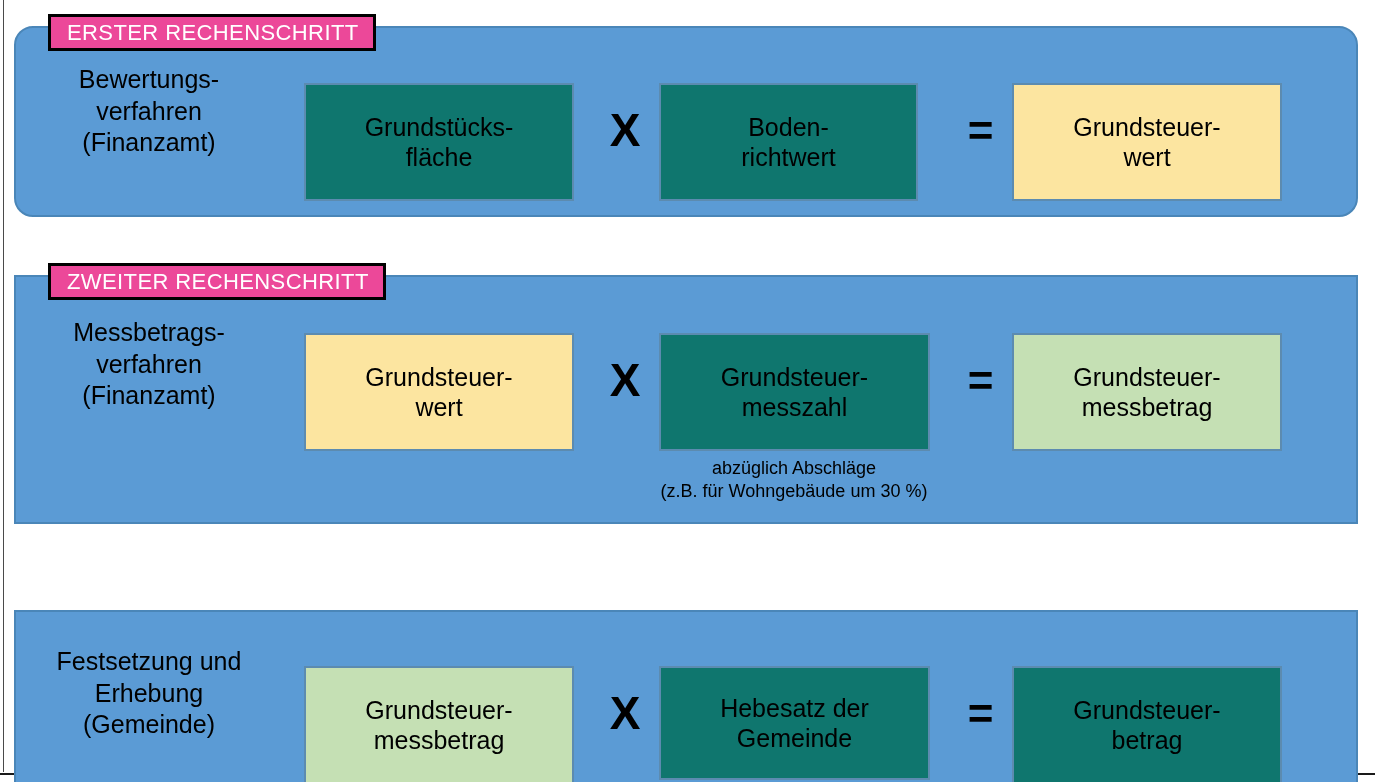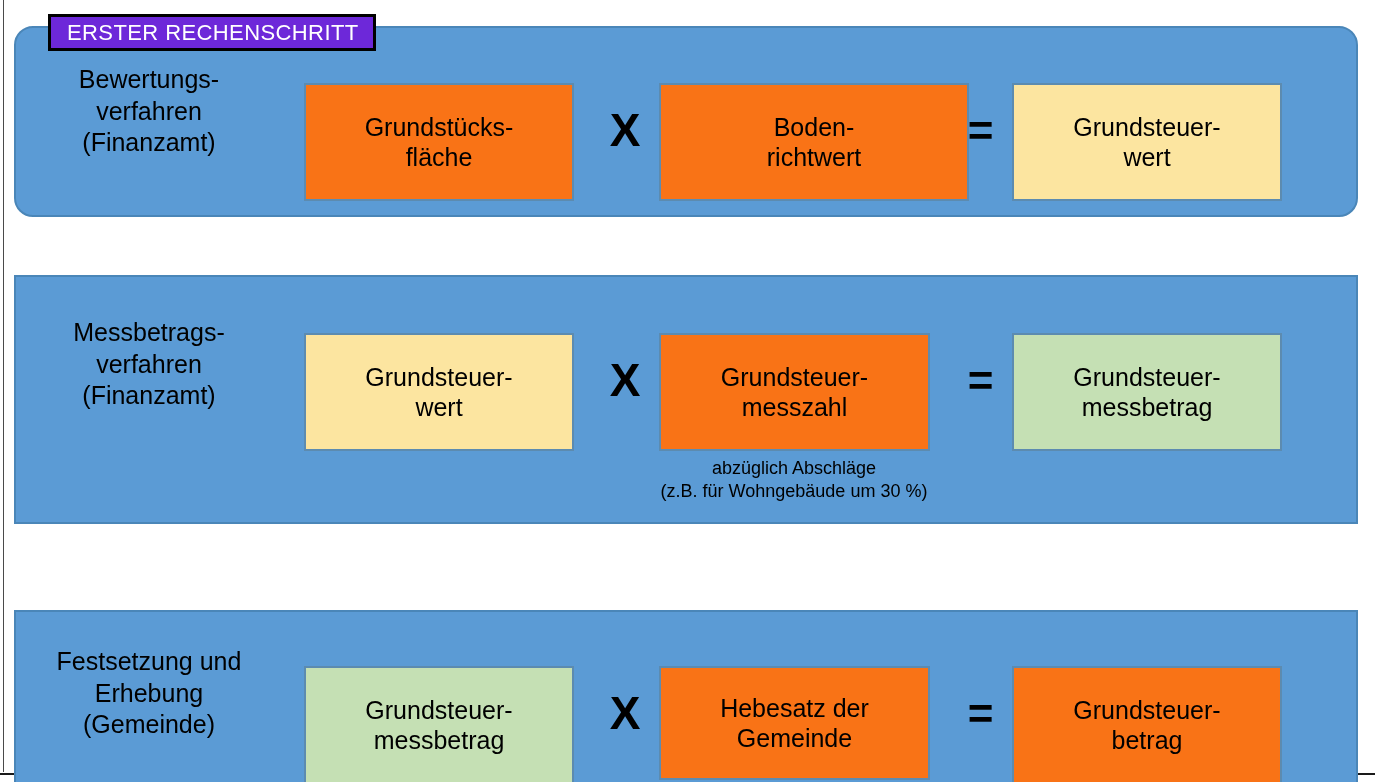--- a/index.html
+++ b/index.html
@@ -52,21 +52,21 @@
   }
   .step-1 { top: 26px;  height: 191px; border-radius: 19px; }
   .step-2 { top: 275px; height: 249px; }
   .step-3 { top: 580px; height: 190px; margin-top: 30px; }
 
   
   .step-tag {
     position: absolute;
     left: 48px;
     height: 37px;
-    background: #6d28d9;
+    background: #ec4899;
     border: 3px solid #000000;
     box-sizing: border-box;
     display: flex;
     align-items: center;
     padding: 0 14px 0 16px;
     z-index: 5;
   }
   .step-tag-1 { top: 14px; }
   .step-tag-2 { top: 263px; }
   .step-tag-3 { top: 562px; }
@@ -101,21 +101,21 @@
     box-sizing: border-box;
     display: flex;
     align-items: center;
     justify-content: center;
     text-align: center;
     font-size: 25px;
     color: #000000;
     line-height: 1.22;
     white-space: pre-line;
   }
-  .fill-blue   { background: #f97316; }
+  .fill-blue   { background: #0f766e; }
   .fill-yellow { background: #FCE5A0; }
   .fill-green  { background: #C5E0B4; }
 
   .op {
     position: absolute;
     font-size: 46px;
     font-weight: bold;
     color: #000000;
     text-align: center;
     line-height: 1;
@@ -144,21 +144,21 @@
     <div class="row">
       <div class="stage-label" style="left:-2px; top:36px;">Bewertungs-
 verfahren
 (Finanzamt)</div>
 
       <div class="term-box fill-blue" style="left:288px; top:55px; width:270px; height:118px;">Grundstücks-
 fläche</div>
 
       <div class="op" style="left:578px; top:79px; width:62px;">X</div>
 
-      <div class="term-box fill-blue" style="left:643px; top:55px; width:310px; height:118px;">Boden-
+      <div class="term-box fill-blue" style="left:643px; top:55px; width:259px; height:118px;">Boden-
 richtwert</div>
 
       <div class="op op-eq" style="left:933px; top:81px; width:62px;">=</div>
 
       <div class="term-box fill-yellow" style="left:996px; top:55px; width:270px; height:118px;">Grundsteuer-
 wert</div>
     </div>
   </div>
   <div class="step-tag step-tag-1">
     <span class="step-tag-label">ERSTER RECHENSCHRITT</span>
@@ -180,20 +180,23 @@
 
       <div class="op op-eq" style="left:933px; top:82px; width:62px;">=</div>
 
       <div class="term-box fill-green" style="left:996px; top:56px; width:270px; height:118px;">Grundsteuer-
 messbetrag</div>
 
       <div class="sub-note" style="left:568px; top:180px;">abzüglich Abschläge
 (z.B. für Wohngebäude um 30 %)</div>
     </div>
   </div>
+  <div class="step-tag step-tag-2">
+    <span class="step-tag-label">ZWEITER RECHENSCHRITT</span>
+  </div>
 
   <div class="step step-3">
     <div class="row">
       <div class="stage-label" style="left:-2px; top:34px;">Festsetzung und
 Erhebung
 (Gemeinde)</div>
 
       <div class="term-box fill-green" style="left:288px; top:54px; width:270px; height:118px;">Grundsteuer-
 messbetrag</div>
 

